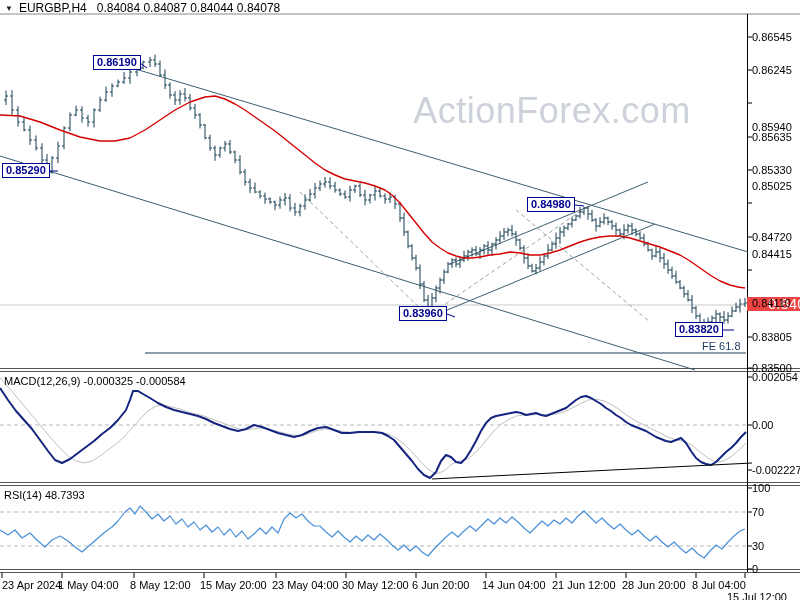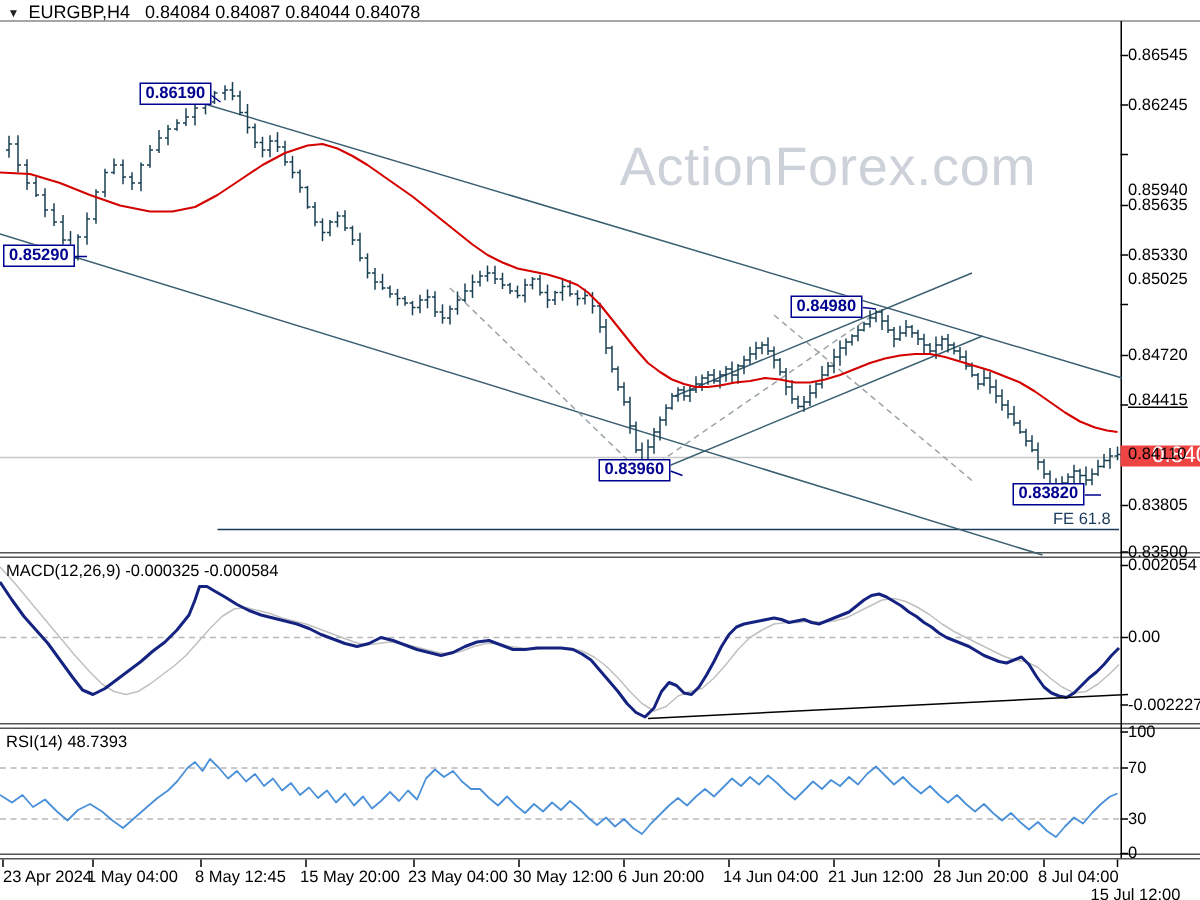--- a/index.html
+++ b/index.html
@@ -588,34 +588,34 @@
   <div class="fe-label" id="fe-label" style="left: 702px; top: 340px;">FE 61.8</div>
 
   <div id="labels-layer">
       <div class="lbl y-label" style="left: 752px; top: 31px;">0.86545</div>
       <div class="lbl y-label" style="left: 752px; top: 64px;">0.86245</div>
       <div class="lbl y-label" style="left: 752px; top: 97px; margin-top: 24px;">0.85940</div>
       <div class="lbl y-label" style="left: 752px; top: 131px;">0.85635</div>
       <div class="lbl y-label" style="left: 752px; top: 164px;">0.85330</div>
       <div class="lbl y-label" style="left: 752px; top: 180px;">0.85025</div>
       <div class="lbl y-label" style="left: 752px; top: 231px;">0.84720</div>
-      <div class="lbl y-label" style="left: 752px; top: 261px; text-decoration: underline;">0.84415</div>
+      <div class="lbl y-label" style="left: 752px; top: 248px;">0.84415</div>
       <div class="lbl y-label" style="left: 752px; top: 297px;">0.84110</div>
       <div class="lbl y-label" style="left: 752px; top: 331px;">0.83805</div>
       <div class="lbl y-label" style="left: 752px; top: 362px;">0.83500</div>
       <div class="lbl y-label" style="left: 752px; top: 371px;">0.002054</div>
       <div class="lbl y-label" style="left: 752px; top: 419px;">0.00</div>
       <div class="lbl y-label" style="left: 752px; top: 464px;">-0.002227</div>
       <div class="lbl y-label" style="left: 752px; top: 482px;">100</div>
       <div class="lbl y-label" style="left: 752px; top: 506px;">70</div>
       <div class="lbl y-label" style="left: 752px; top: 540px;">30</div>
       <div class="lbl y-label" style="left: 752px; top: 563px;">0</div>
       <div class="lbl date-label" style="left: 2px; top: 579px;">23 Apr 2024</div>
       <div class="lbl date-label" style="left: 58px; top: 579px;">1 May 04:00</div>
-      <div class="lbl date-label" style="left: 130px; top: 579px;">8 May 12:45</div>
+      <div class="lbl date-label" style="left: 130px; top: 579px;">8 May 12:00</div>
       <div class="lbl date-label" style="left: 200px; top: 579px;">15 May 20:00</div>
       <div class="lbl date-label" style="left: 272px; top: 579px;">23 May 04:00</div>
       <div class="lbl date-label" style="left: 342px; top: 579px;">30 May 12:00</div>
       <div class="lbl date-label" style="left: 412px; top: 579px;">6 Jun 20:00</div>
       <div class="lbl date-label" style="left: 482px; top: 579px;">14 Jun 04:00</div>
       <div class="lbl date-label" style="left: 552px; top: 579px;">21 Jun 12:00</div>
       <div class="lbl date-label" style="left: 622px; top: 579px;">28 Jun 20:00</div>
       <div class="lbl date-label" style="left: 692px; top: 579px;">8 Jul 04:00</div>
       <div class="lbl date-label" style="left: 727px; top: 579px; margin-top: 12px;">15 Jul 12:00</div>
       <div class="level-box" style="left: 93px; top: 55px;">0.86190</div>

